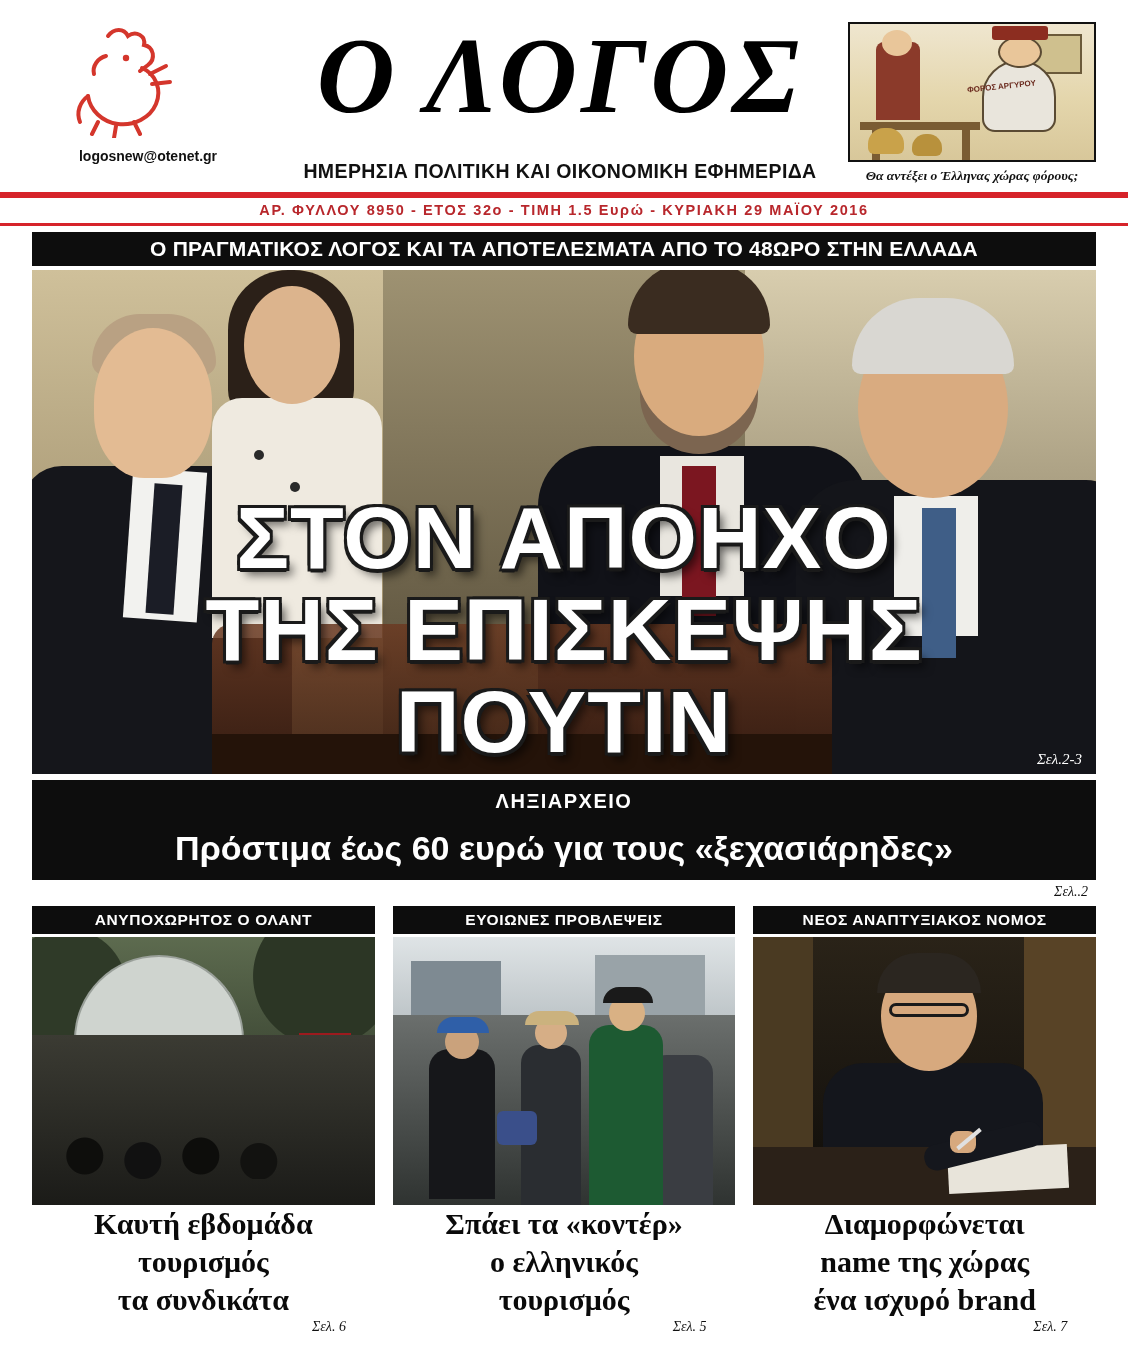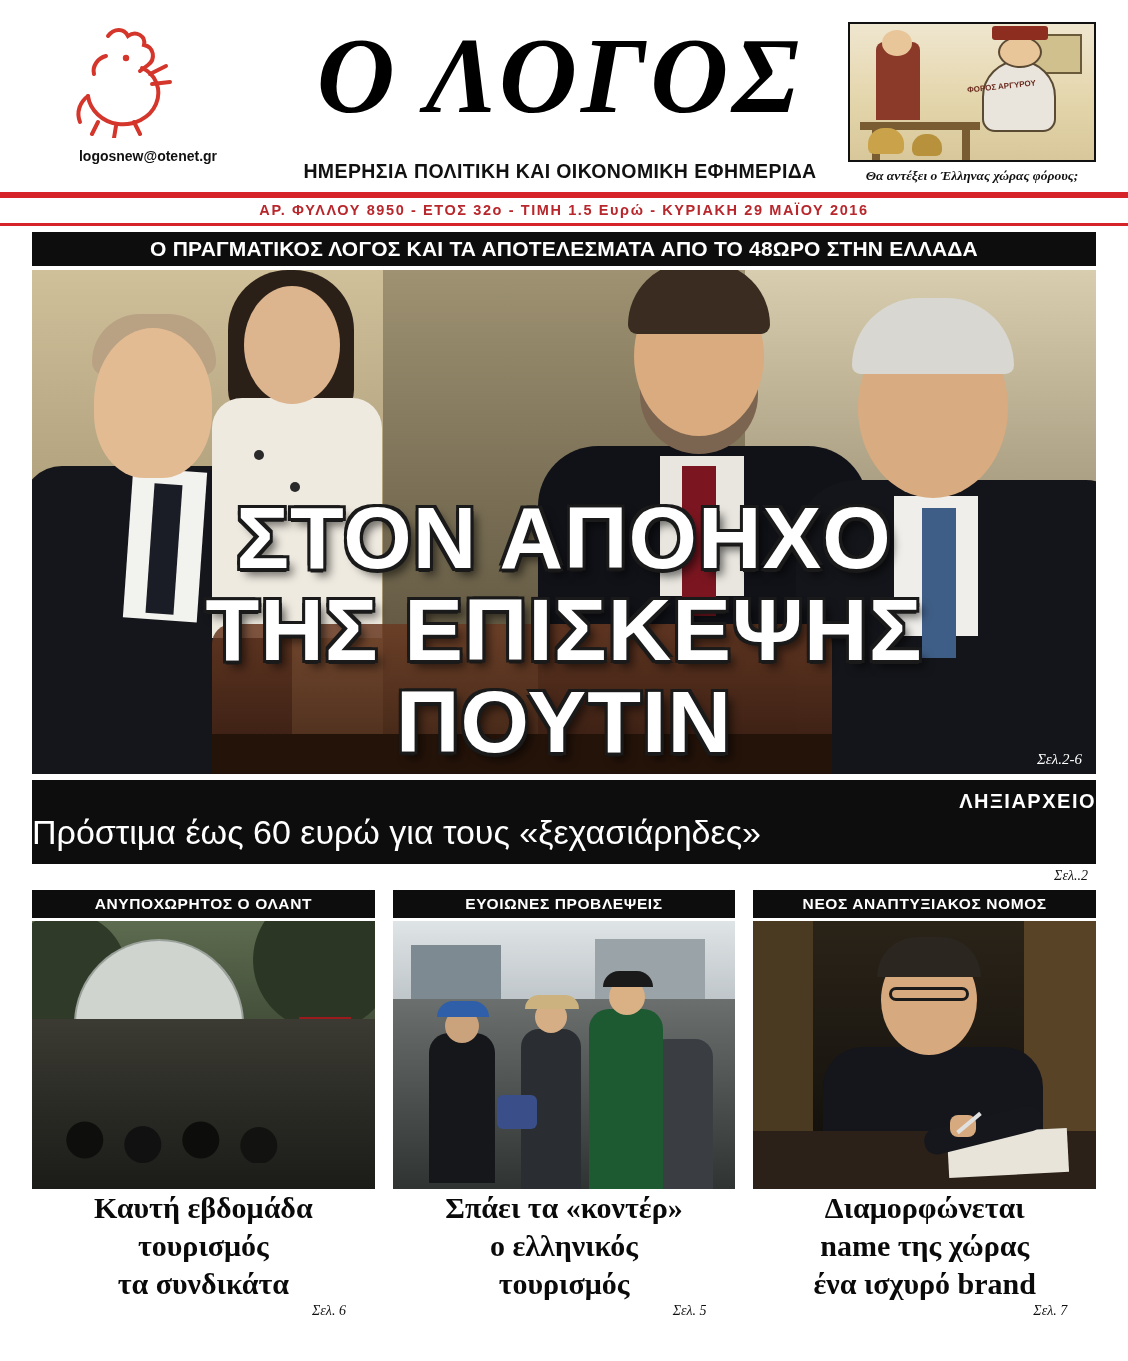--- a/index.html
+++ b/index.html
@@ -214,30 +214,30 @@
 
   
   .second-block {
     position: relative;
     margin: 6px 32px 0 32px;
     background: #0d0d0d;
     color: #ffffff;
     padding: 10px 0 12px 0;
   }
   .sb-kicker {
-    text-align: right;
+    text-align: center;
     font-size: 20px;
     font-weight: bold;
     letter-spacing: 1.5px;
-    margin-bottom: 0;
+    margin-bottom: 16px;
   }
   .sb-headline {
-    text-align: left;
+    text-align: center;
     font-size: 34px;
-    font-weight: normal;
+    font-weight: bold;
     letter-spacing: 0px;
   }
   .sb-ref {
     position: absolute;
     right: 8px;
     bottom: -20px;
     font-family: "Liberation Serif", serif;
     font-style: italic;
     font-size: 14px;
     color: #111;
@@ -418,21 +418,21 @@
   <div class="f4-hair"></div>
 
   <div class="lp-chairs"></div>
   <div class="lp-chair-b"></div>
 
   <div class="lead-headline">
     <div>ΣΤΟΝ ΑΠΟΗΧΟ</div>
     <div>ΤΗΣ ΕΠΙΣΚΕΨΗΣ ΠΟΥΤΙΝ</div>
   </div>
 
-  <div class="lead-ref">Σελ.2-6</div>
+  <div class="lead-ref">Σελ.2-3</div>
 </div>
 
 <div class="second-block">
   <div class="sb-kicker">ΛΗΞΙΑΡΧΕΙΟ</div>
   <div class="sb-headline">Πρόστιμα έως 60 ευρώ για τους «ξεχασιάρηδες»</div>
   <div class="sb-ref">Σελ..2</div>
 </div>
 
 <div class="cols">
 

